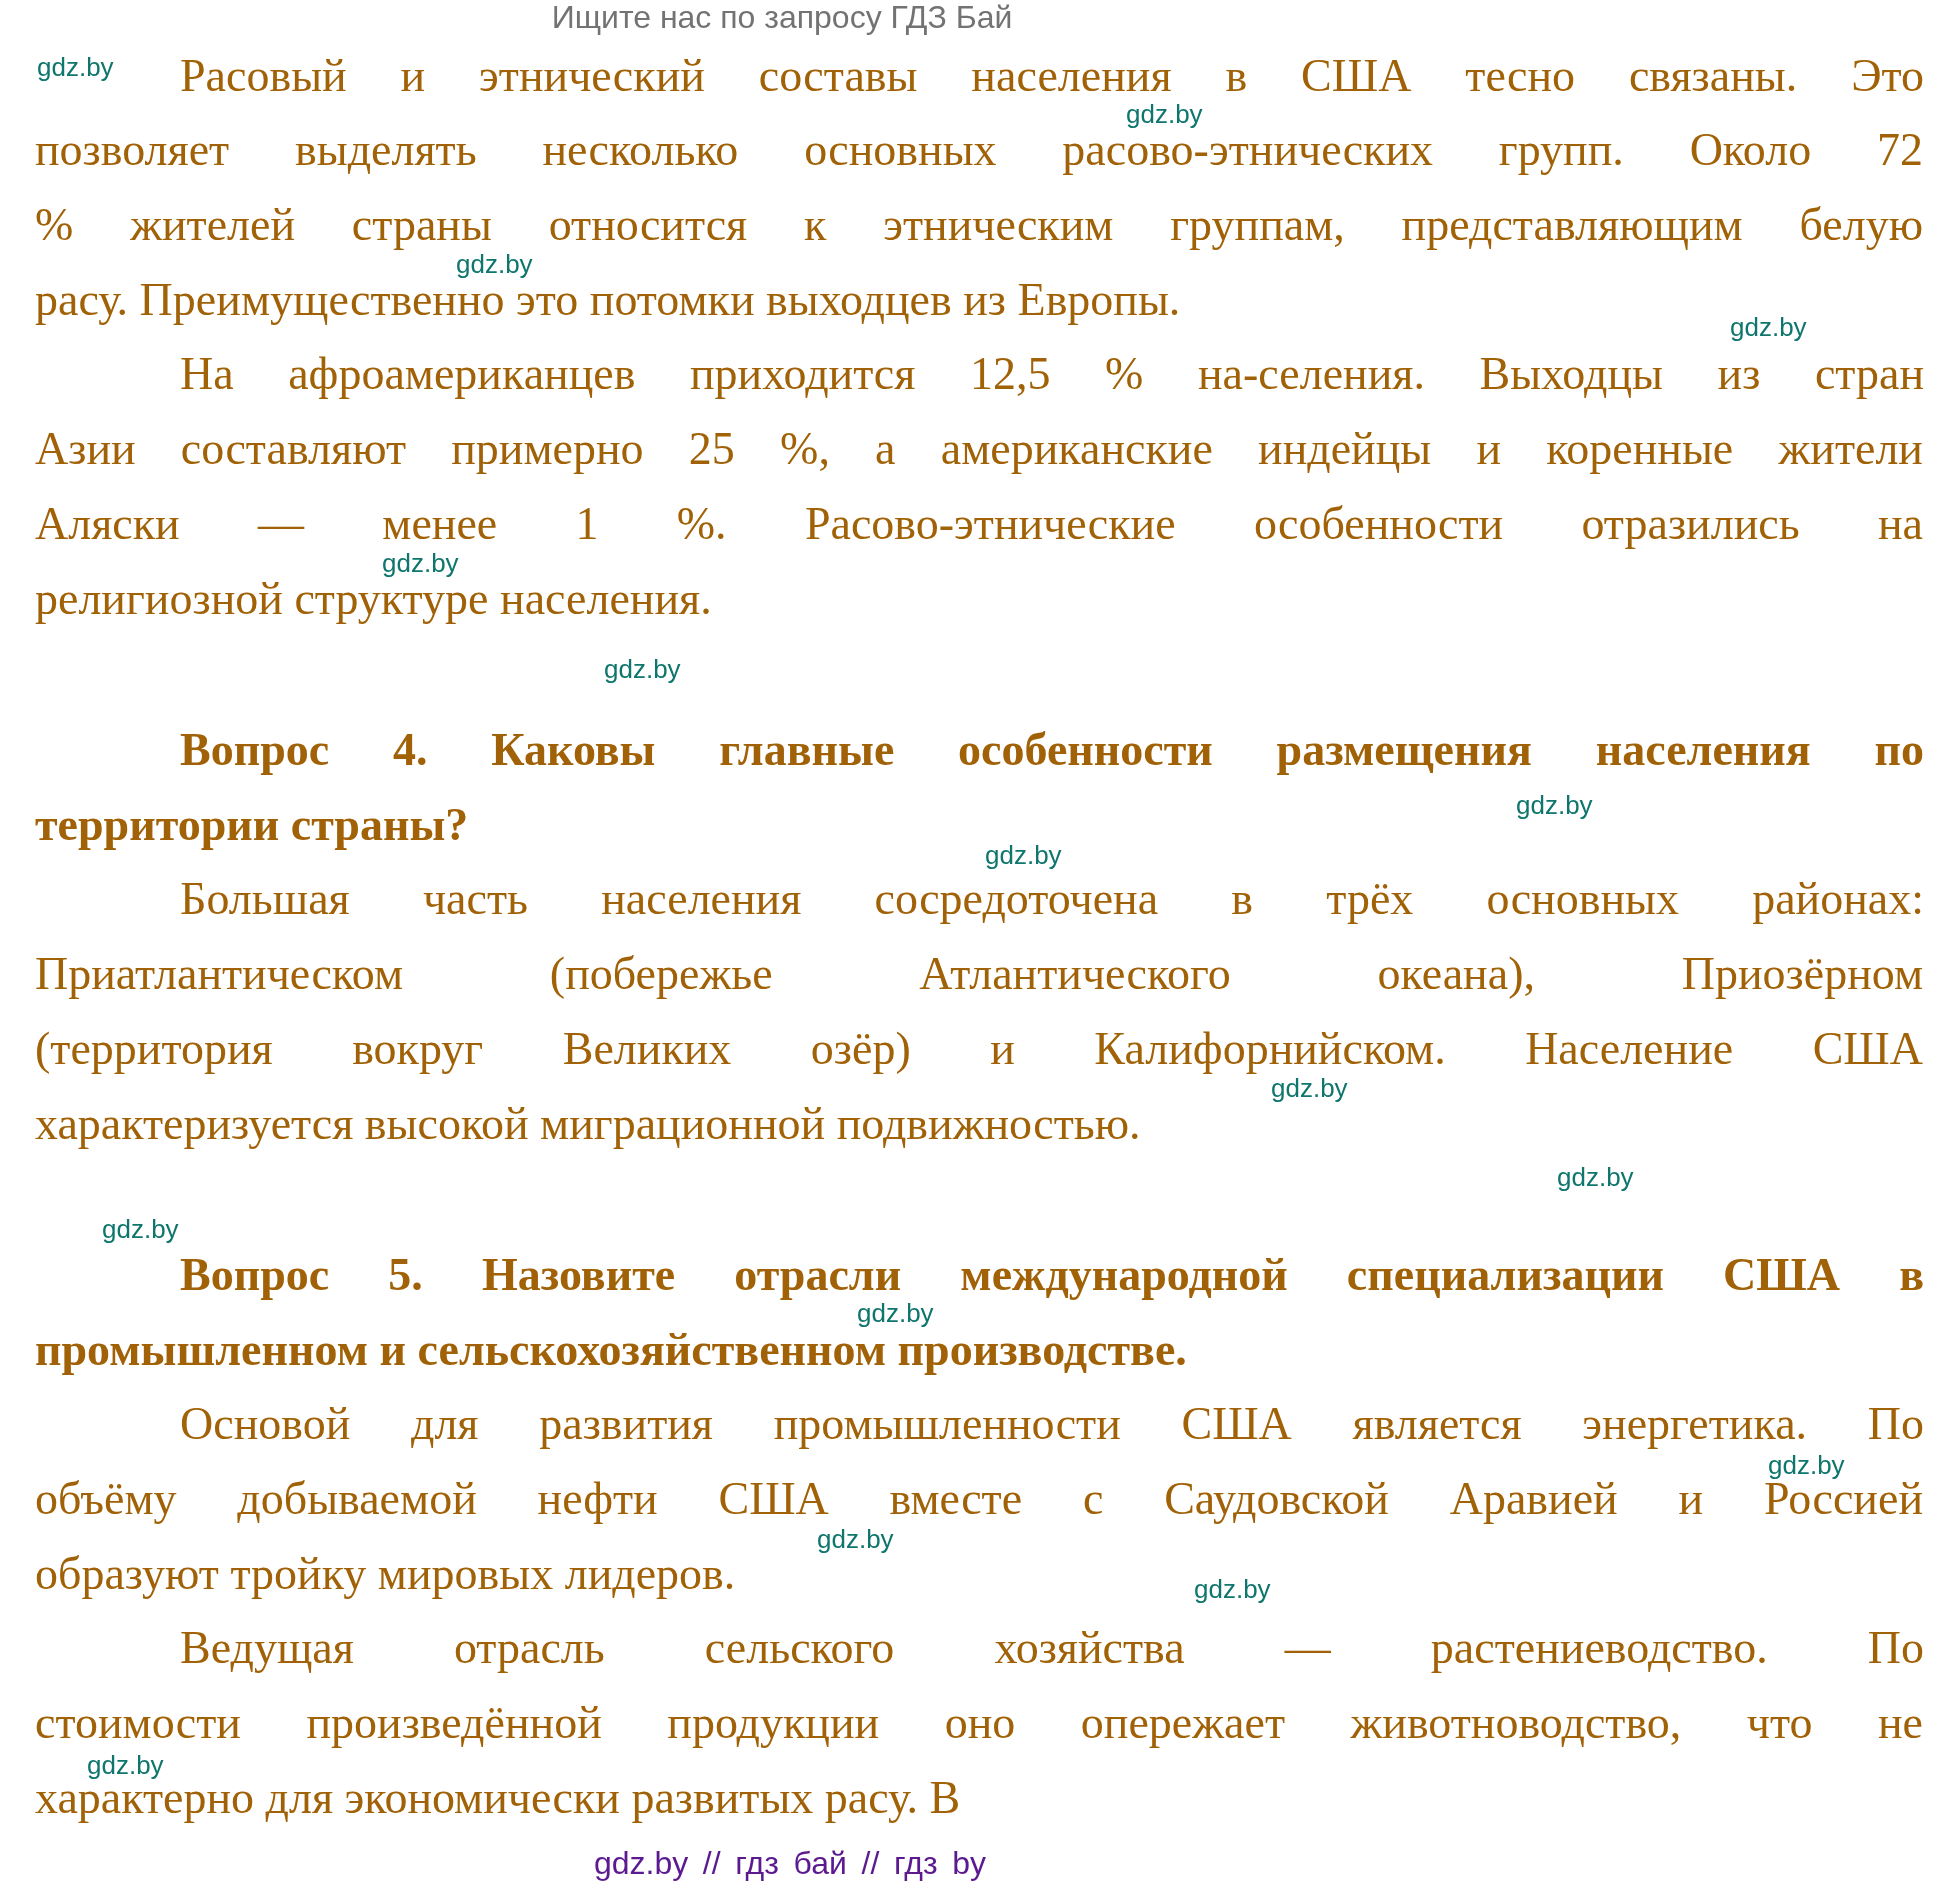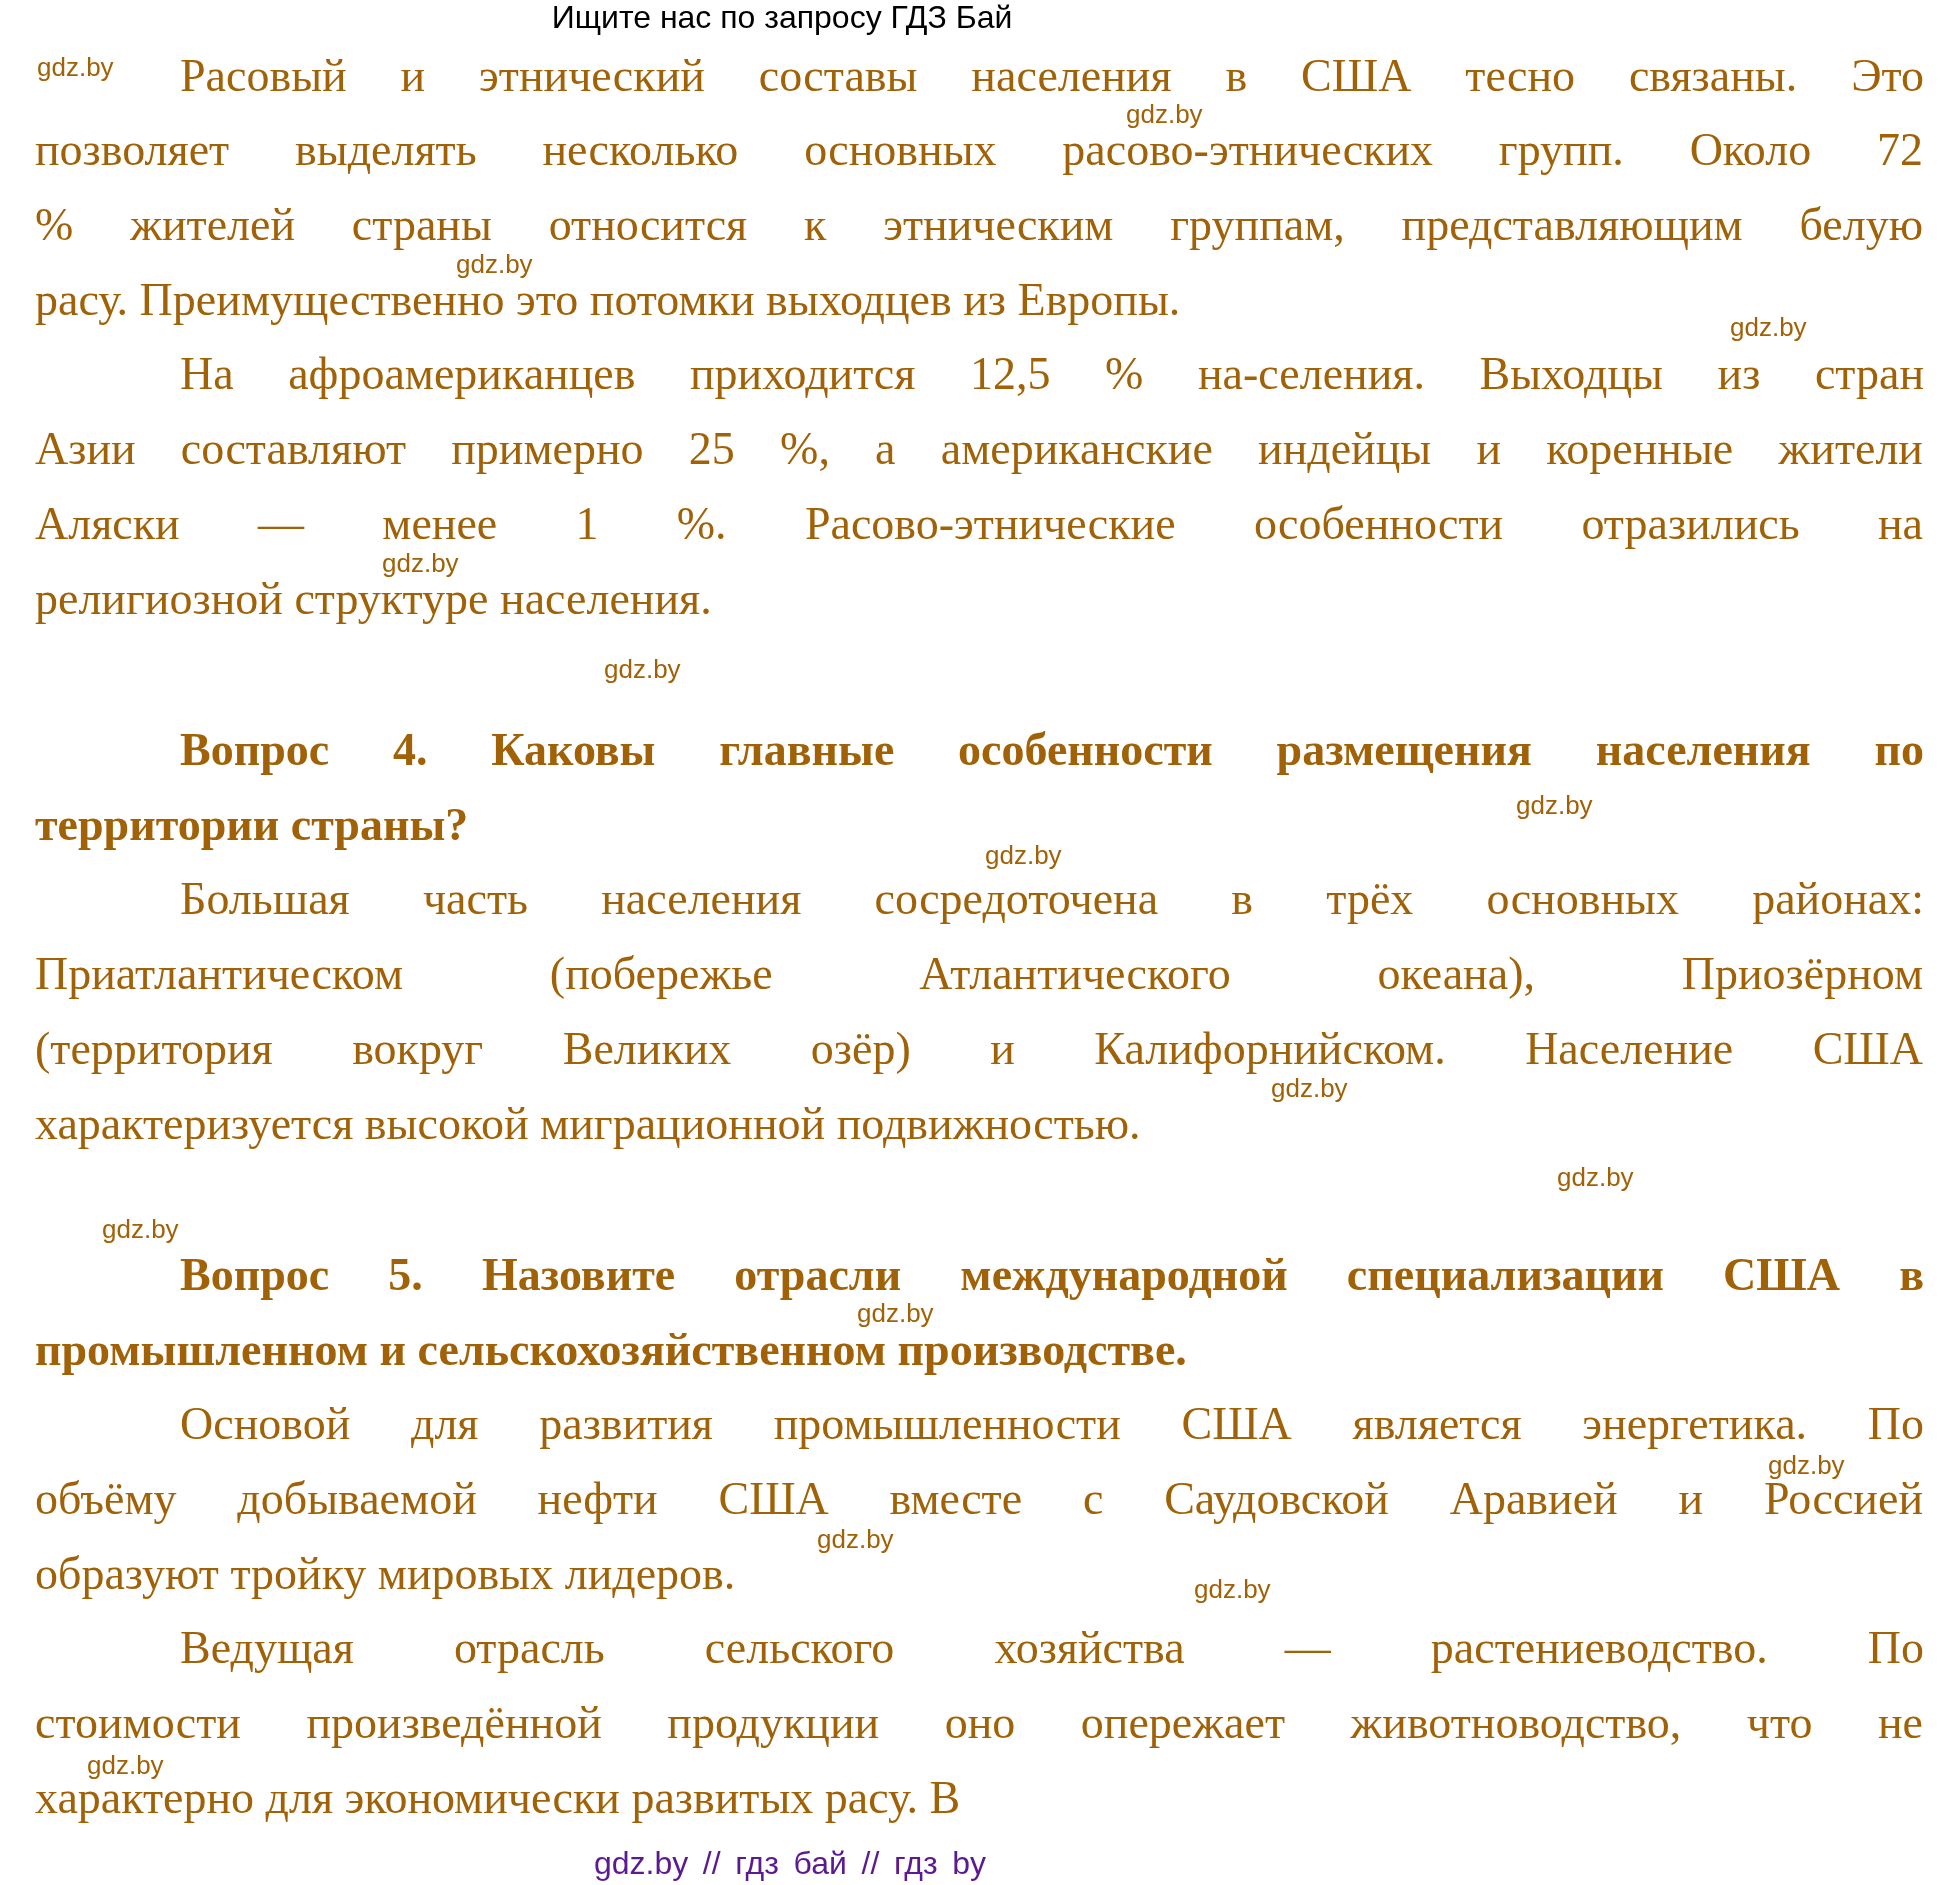--- a/index.html
+++ b/index.html
@@ -1,23 +1,23 @@
 <!DOCTYPE html>
 <html><head>
 <meta charset="utf-8">
 <style>
   html,body{margin:0;padding:0;background:#fff;}
   body{width:1959px;height:1885px;position:relative;overflow:hidden;}
-  .hdr{position:absolute;top:0;left:0;width:1564px;text-align:center;font-family:"Liberation Sans",sans-serif;font-size:32px;color:#000000;line-height:35px;}
+  .hdr{position:absolute;top:0;left:0;width:1564px;text-align:center;font-family:"Liberation Sans",sans-serif;font-size:32px;color:#737373;line-height:35px;}
   .ftr{position:absolute;top:1844px;left:0;width:1580px;text-align:center;font-family:"Liberation Sans",sans-serif;font-size:32px;color:#5b1a8f;line-height:39px;word-spacing:5.8px;}
   .line{position:absolute;left:35px;width:1888px;font-family:"Liberation Serif",serif;font-size:46px;line-height:54px;color:#a16207;white-space:nowrap;text-align:justify;text-align-last:justify;}
   .line.last{text-align-last:left;}
   .line.indent{padding-left:145px;width:1744px;}
   .bold{font-weight:bold;}
-  .wm{position:absolute;font-family:"Liberation Sans",sans-serif;font-size:26px;color:#a16207;line-height:29px;}
+  .wm{position:absolute;font-family:"Liberation Sans",sans-serif;font-size:26px;color:#0f766e;line-height:29px;}
 </style>
 </head>
 <body>
 
 <div class="hdr">Ищите нас по запросу ГДЗ Бай</div>
 
 <div class="line indent" style="top:49px">Расовый и этнический составы населения в США тесно связаны. Это</div>
 <div class="line" style="top:123px">позволяет выделять несколько основных расово-этнических групп. Около 72</div>
 <div class="line" style="top:198px">% жителей страны относится к этническим группам, представляющим белую</div>
 <div class="line last" style="top:273px">расу. Преимущественно это потомки выходцев из Европы.</div>

